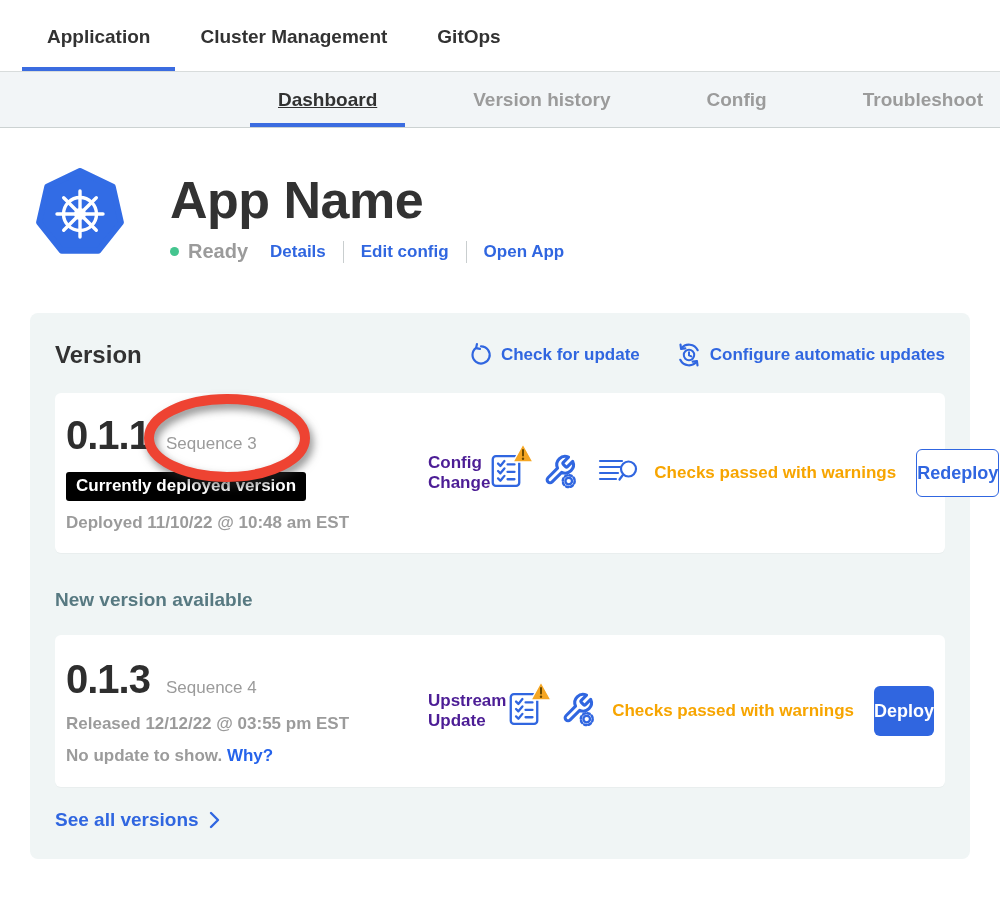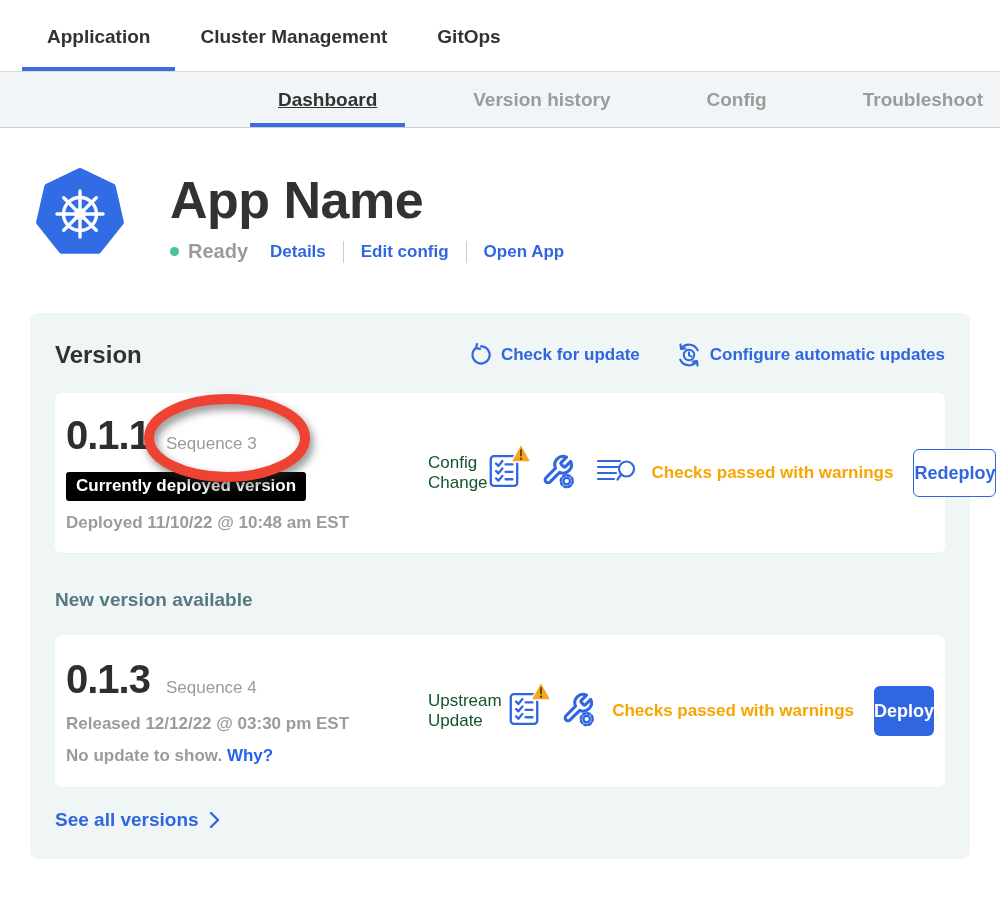--- a/index.html
+++ b/index.html
@@ -47,21 +47,21 @@
   .ver-num { font-size:40px; font-weight:700; letter-spacing:-1px; color:#2e2e2e; }
   .ver-seq { font-size:17px; color:#9b9b9b; margin-left:16px; }
   .annotation-ellipse { position:absolute; left:76px; top:-22px; width:170px; height:94px;
     pointer-events:none; filter:drop-shadow(3px 5px 4px rgba(50,50,50,0.55)); }
   .deployed-badge { display:inline-block; margin-top:14px; background:#000000; color:#ffffff;
     font-size:17px; font-weight:700; padding:4px 10px 5px; border-radius:3px;text-align:center; }
   .ver-date { margin-top:12px; font-size:17px; font-weight:700; color:#9b9b9b; }
   .ver-note { margin-top:12px; font-size:17px; font-weight:700; color:#9b9b9b; }
   .why-link { color:#2563eb; font-weight:700; cursor:pointer; }
 
-  .change-label { width:160px; margin-left:14px; font-size:17px; font-weight:400; color:#14532d; }
+  .change-label { width:160px; margin-left:14px; font-size:17px; font-weight:700; color:#4c1d95; }
 
   .checks-col { margin-left:auto; margin-right:20px; display:flex; 
     align-items:center; gap:16px; }
   .icons-row { display:flex; align-items:center; gap:20px; }
   .check-icon-wrap { position:relative; cursor:pointer; }
   .warn-badge { position:absolute; top:-10px; right:-12px; }
   .warning-text { font-size:17px; font-weight:700; color:#f7a500; white-space:nowrap; }
 
   .btn { font-size:18px; font-weight:700; border-radius:6px; cursor:pointer;
     font-family:"Liberation Sans", sans-serif; }
@@ -206,21 +206,21 @@
   </div>
 
   <div class="new-version-heading">New version available</div>
 
   <div class="ver-card" style="min-height:152px;">
     <div class="ver-left">
       <div class="ver-num-row">
         <span class="ver-num">0.1.3</span>
         <span class="ver-seq">Sequence 4</span>
       </div>
-      <div class="ver-date">Released 12/12/22 @ 03:30 pm EST</div>
+      <div class="ver-date">Released 12/12/22 @ 03:55 pm EST</div>
       <div class="ver-note">
         <span>No update to show.</span>
         <span class="why-link">Why?</span>
       </div>
     </div>
 
     <div class="change-label">Upstream Update</div>
 
     <div class="checks-col">
       <div class="icons-row">

